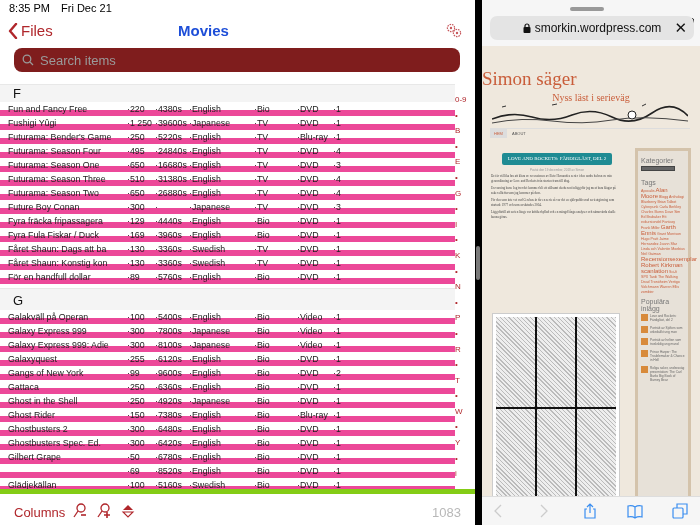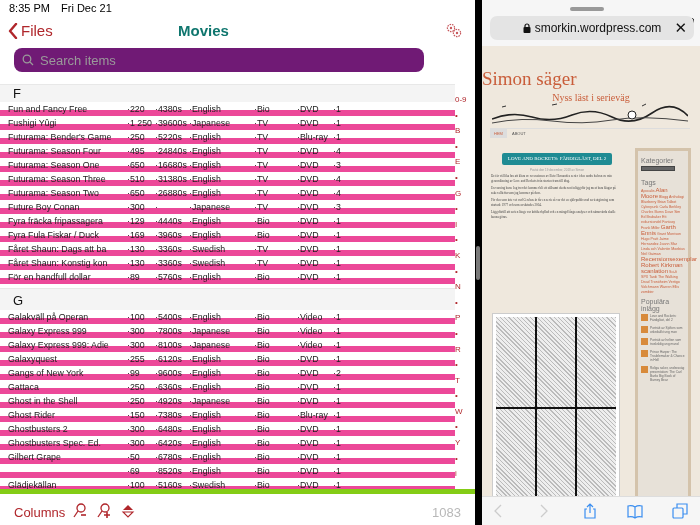--- a/index.html
+++ b/index.html
@@ -6,23 +6,23 @@
 body{width:700px;height:525px;overflow:hidden;background:#000;font-family:"Liberation Sans",sans-serif;position:relative}
 #left{position:absolute;left:0;top:0;width:475px;height:525px;background:#fff;overflow:hidden}
 #divider{position:absolute;left:475px;top:0;width:7px;height:525px;background:#000}
 #divider .handle{position:absolute;left:1px;top:246px;width:4px;height:34px;border-radius:2px;background:#7a7a7a}
 #right{position:absolute;left:482px;top:0;width:218px;height:525px;background:#f6f6f6;overflow:hidden}
 .status-left{position:absolute;left:9px;top:2px;font-size:11px;color:#000}
 .status-left span{margin-right:8px}
 .nav{position:absolute;top:22px;left:0;width:475px;height:20px}
 .back{position:absolute;left:8px;top:0;color:#b0262b;font-size:15px;display:flex;align-items:center;gap:3px}
 .back svg{width:10px;height:16px}
-.title{position:absolute;left:0;width:407px;text-align:center;top:0;font-size:15px;font-weight:bold;color:#0f766e}
+.title{position:absolute;left:0;width:407px;text-align:center;top:0;font-size:15px;font-weight:bold;color:#1d4ed8}
 .gear{position:absolute;left:445px;top:0;width:18px;height:18px}
-.search{position:absolute;left:14px;top:48px;width:410px;height:24px;background:#701a75;border-radius:8px;display:flex;align-items:center;padding-left:8px;color:#9a9a9a;font-size:13px;gap:6px}
+.search{position:absolute;left:14px;top:48px;width:446px;height:24px;background:#7f1d1d;border-radius:8px;display:flex;align-items:center;padding-left:8px;color:#9a9a9a;font-size:13px;gap:6px}
 .search svg{width:12px;height:12px}
 .list{position:absolute;left:0;top:84px;width:455px}
 .sec{height:18px;background:#f4f4f4;font-size:13px;padding-left:13px;line-height:18px;color:#111;border-top:1px solid #e8e8e8}
 .sec.g{height:22px;line-height:24px;margin-top:4px}
 .row{height:14px;border-bottom:6px solid #ec4899;font-family:Liberation Sans, sans-serif;font-size:8.8px;color:#222;position:relative;white-space:nowrap;line-height:14px}
 .row span{position:absolute;top:0;overflow:hidden}
 .c0{left:8px;width:120px}
 .c1{left:127px;width:30px}
 .c2{left:155px;width:56px}
 .c3{left:189px;width:66px}

